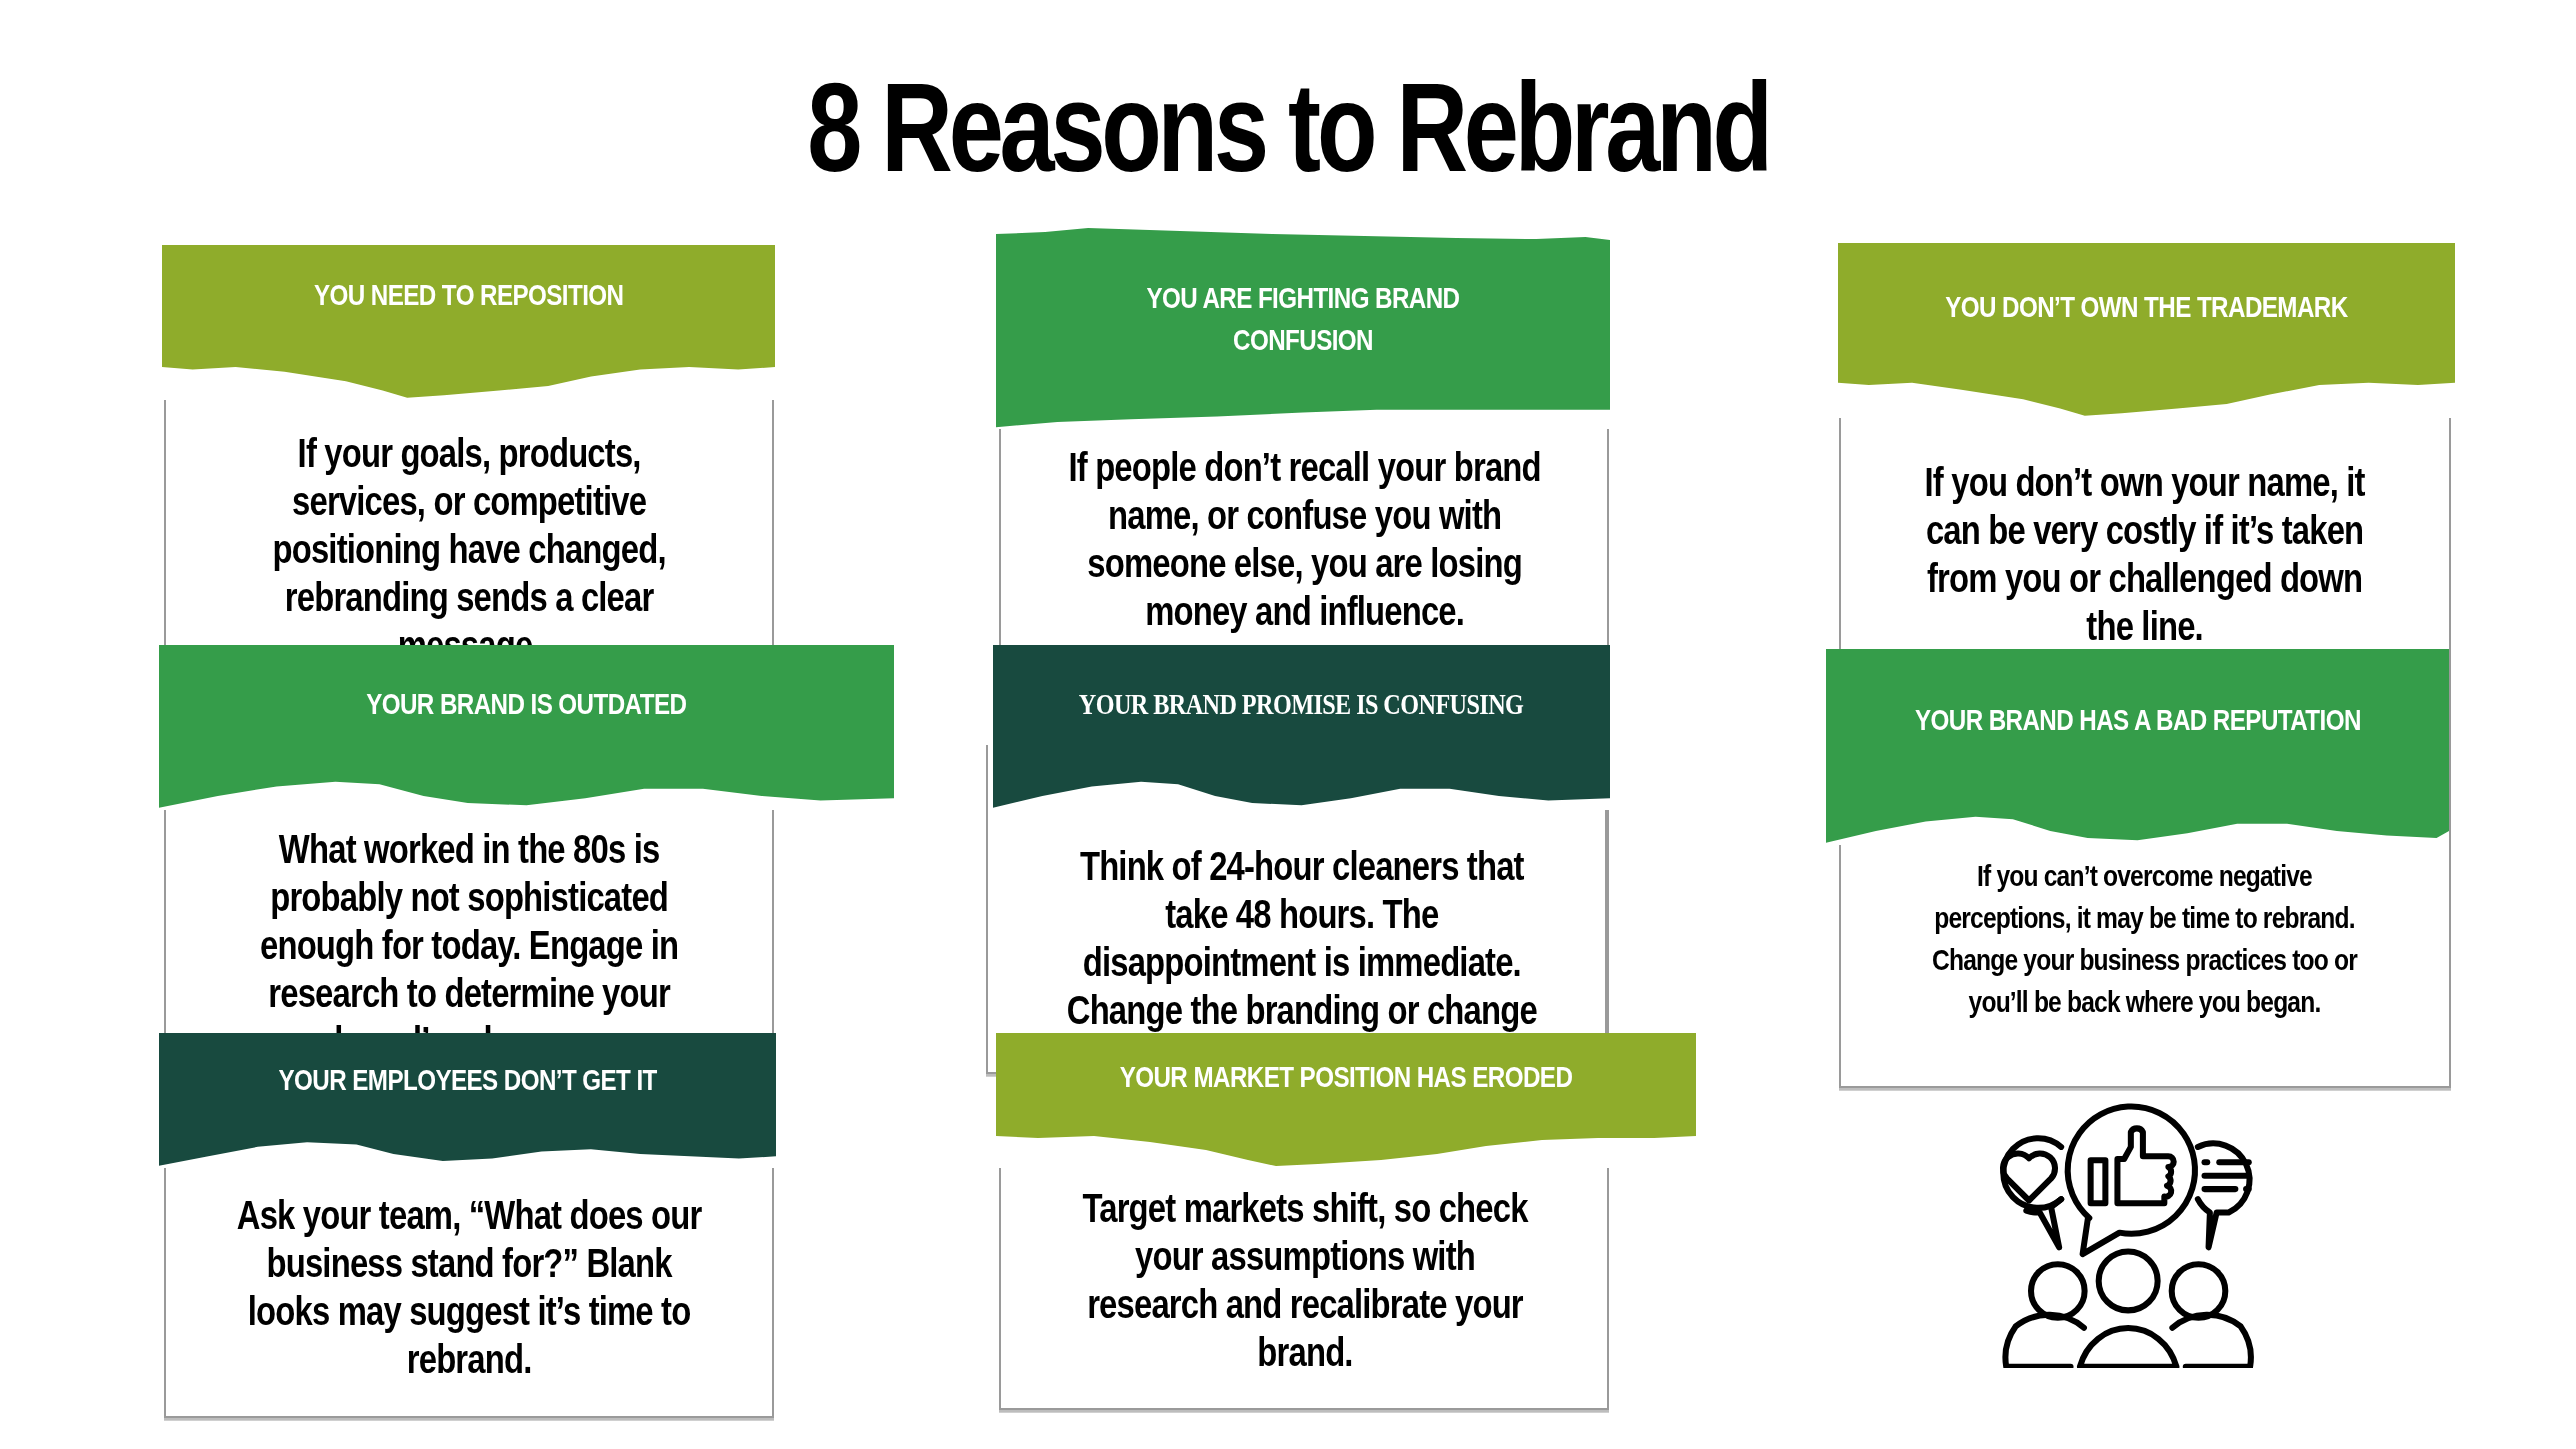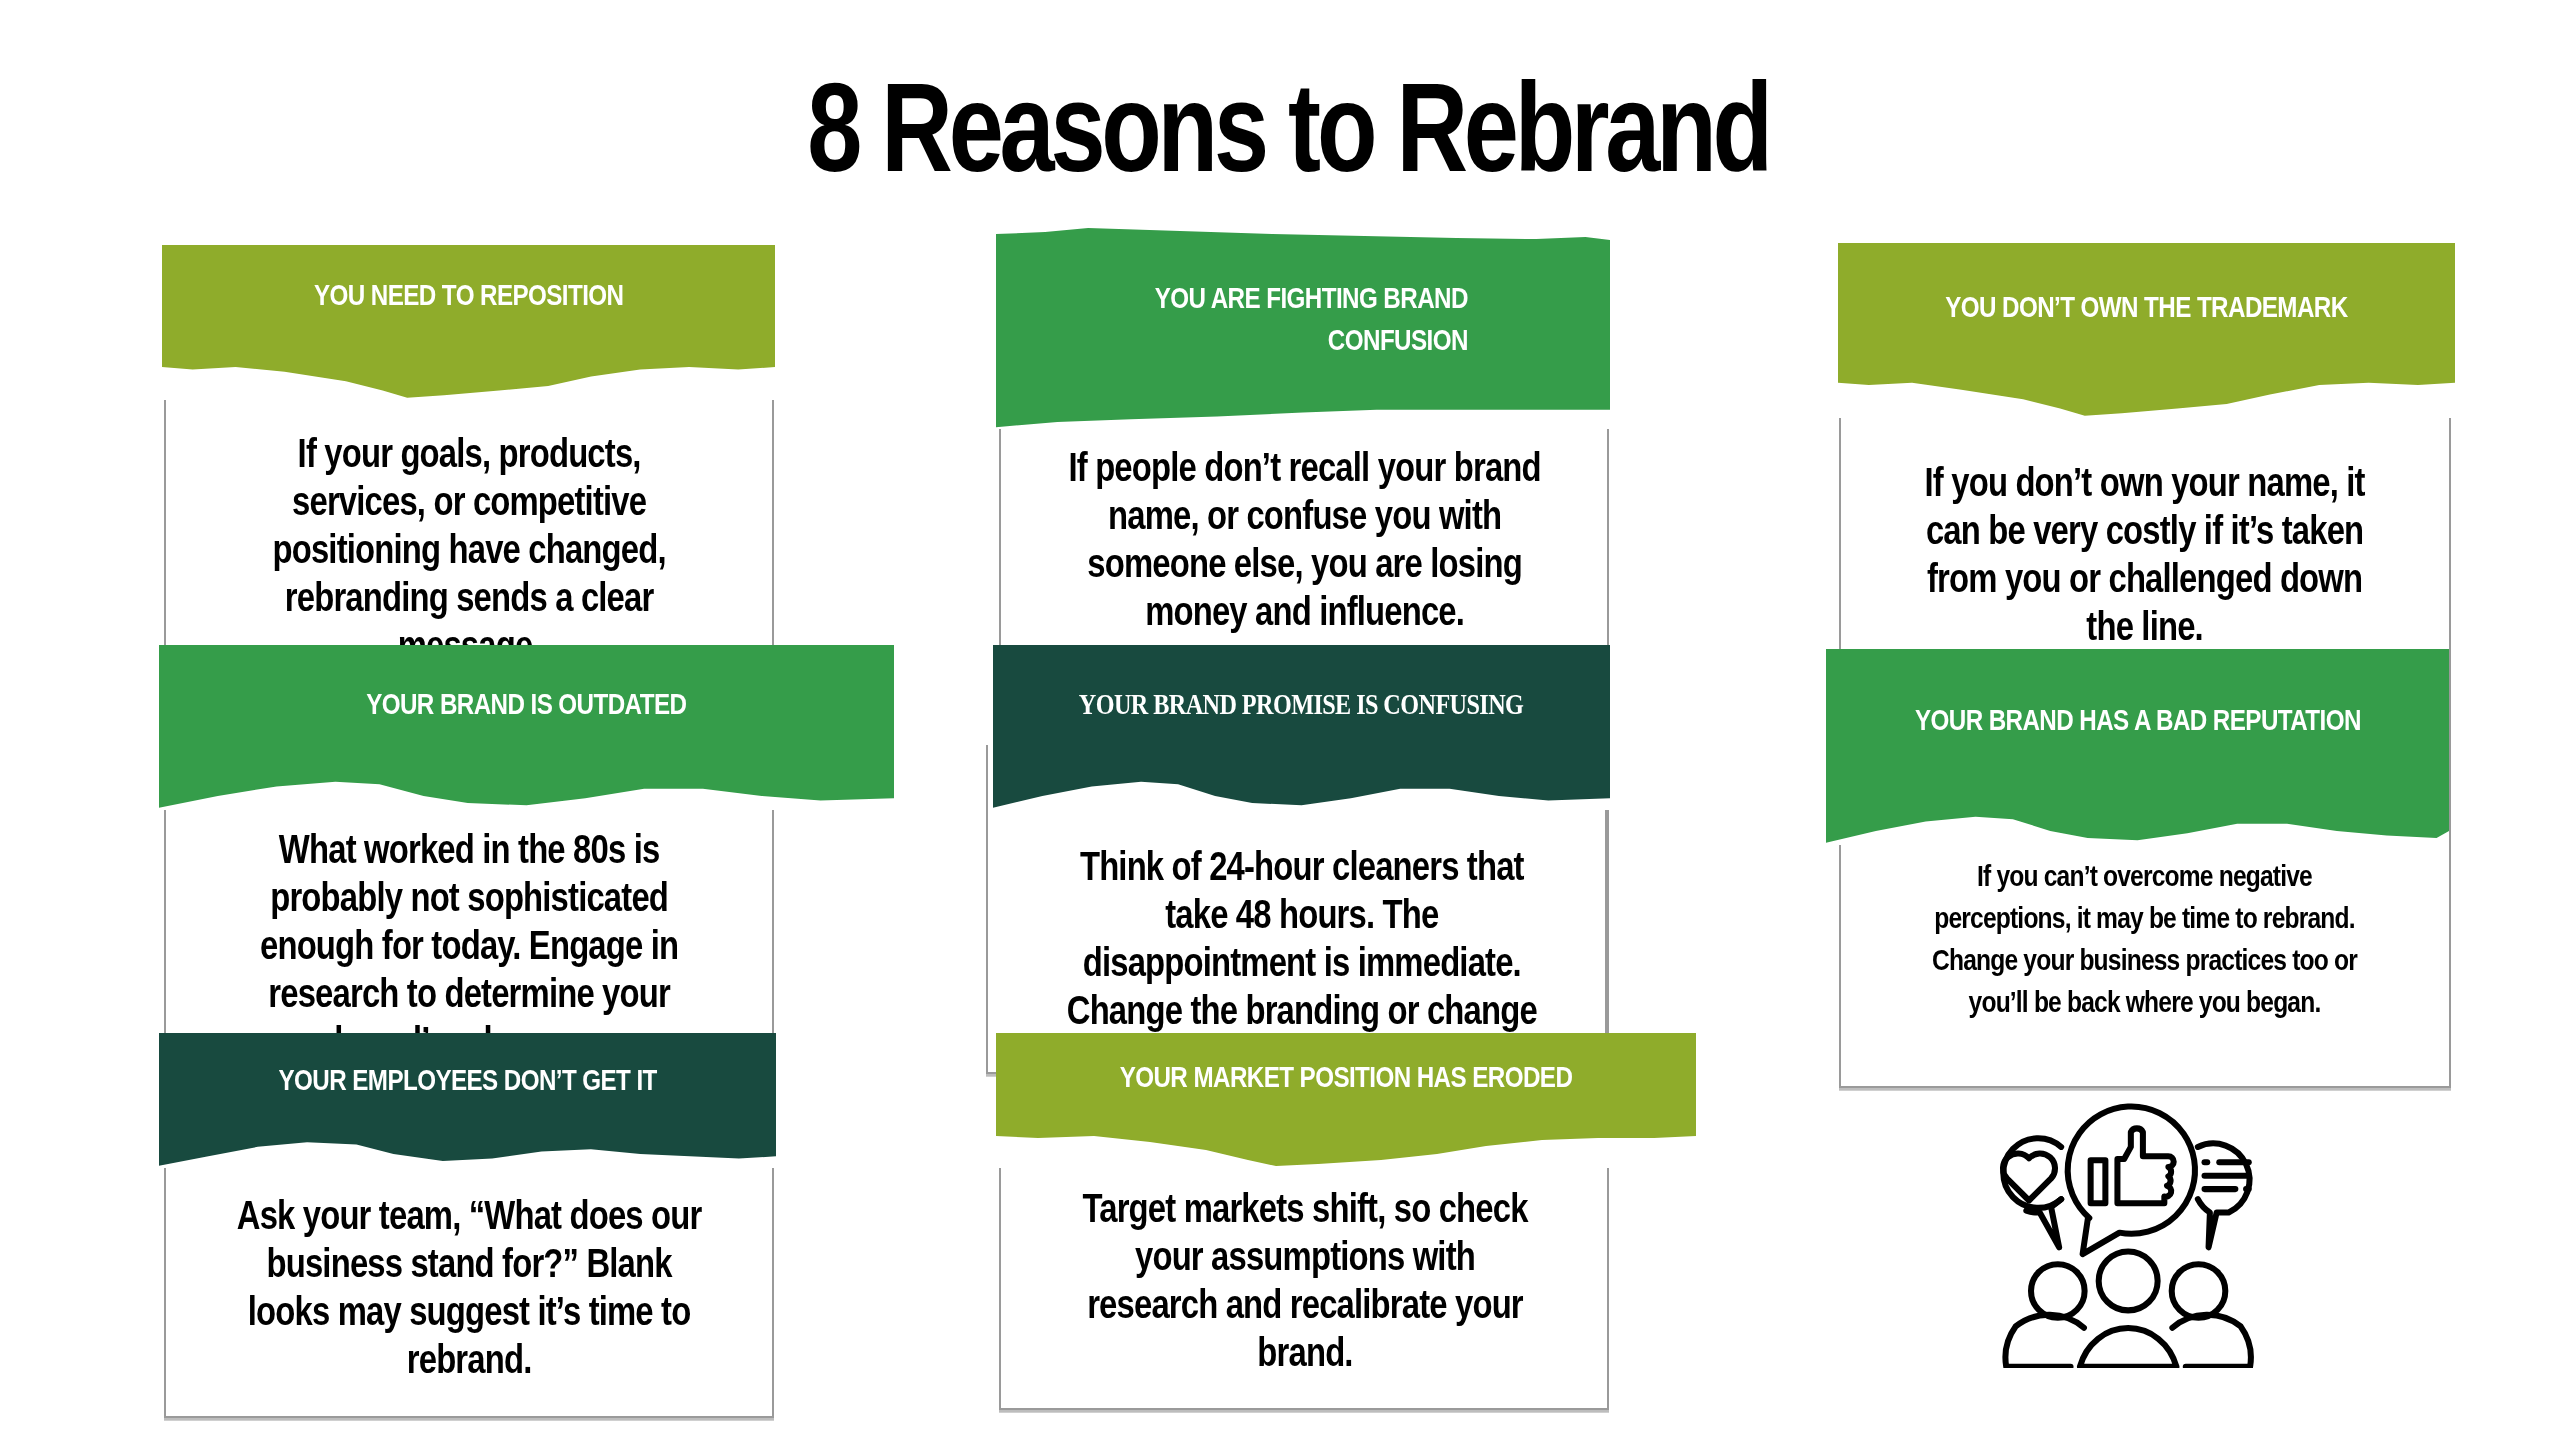--- a/index.html
+++ b/index.html
@@ -14,21 +14,21 @@
     transform: scaleX(0.78); transform-origin: 50% 50%;
   }
   .card {
     position: absolute; background: #ffffff;
     border: 2px solid #9a9a9a; border-top: none;
     box-shadow: 0 2.7px 0 #bdbdbd;
     box-sizing: border-box;
   }
   .banner {
     position: absolute; box-sizing: border-box; color: #ffffff;
-    display: flex; align-items: center; justify-content: center; text-align: right;
+    display: flex; align-items: center; justify-content: center; text-align: center;
     font-family: "Liberation Sans", sans-serif; font-weight: bold;
     font-size: 29.5px; line-height: 42px; letter-spacing: -0.7px;
   }
   .banner span { display: inline-block; transform: scaleX(0.82); }
   .banner svg.torn { position: absolute; left: 0; bottom: -0.7px; width: 100%; height: 47px; display: block; }
   .olive { background: #8fac2b; }
   .green { background: #359d4a; }
   .dark  { background: #184a3f; }
   .body-text {
     position: absolute; box-sizing: border-box; text-align: center; color: #000;

